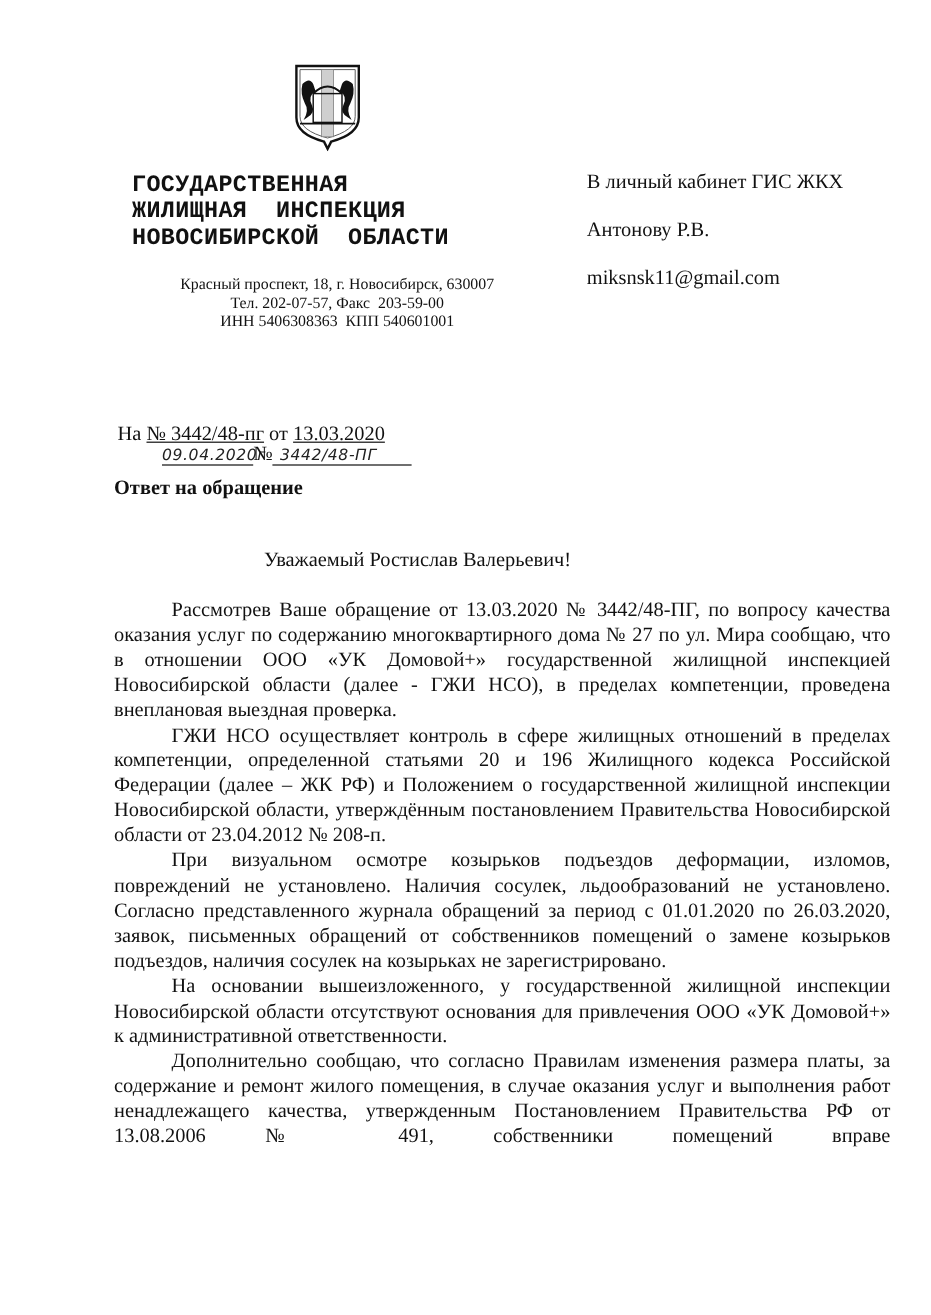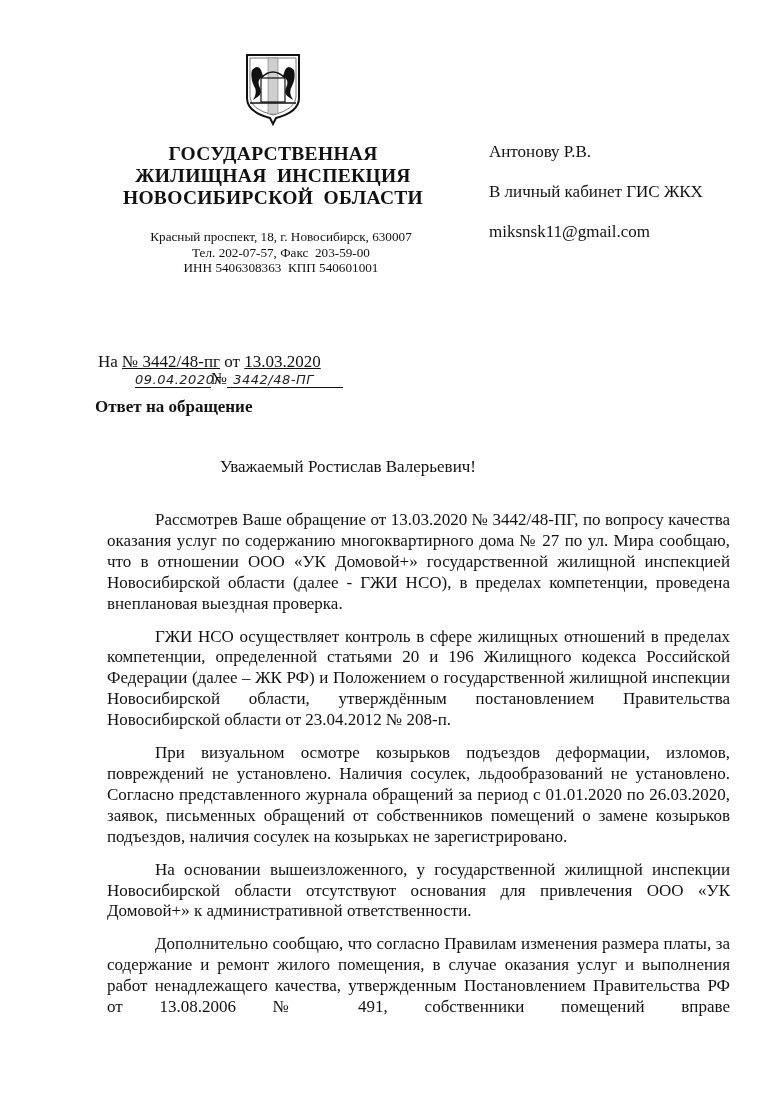--- a/index.html
+++ b/index.html
@@ -3,42 +3,42 @@
 <meta charset="utf-8">
 <style>
   html, body { margin: 0; padding: 0; }
   body {
     width: 776px; height: 1096px; background: #ffffff; position: relative; overflow: hidden;
     font-family: "Liberation Serif", "DejaVu Serif", serif; color: #111;
   }
   .abs { position: absolute; }
   .emblem { left: 244px; top: 52px; width: 58px; height: 74px; }
   .org-title {
-    left: 110px; top: 143px; width: 326px; text-align: center;
-    font-weight: bold; font-size: 19.5px; line-height: 22px; letter-spacing: 0.3px;
+    left: 110px; top: 143px; width: 326px; text-align: left;
+    font-weight: bold; font-size: 19.5px; line-height: 22px; letter-spacing: 0.3px; font-family: Liberation Mono, monospace;
   }
   .org-addr {
     left: 118px; top: 229px; width: 326px; text-align: center;
     font-size: 13.2px; line-height: 15.6px;
   }
   .org-addr .email { text-decoration: underline; }
   .recipient { left: 489px; top: 142px; font-size: 17px; line-height: 20px; }
   .recipient div { margin-bottom: 20px; white-space: nowrap; }
   .regline { left: 135px; top: 324px; font-size: 16px; white-space: nowrap; }
   .hand { font-family: "DejaVu Sans", sans-serif; font-style: italic; font-size: 13px; letter-spacing: 0.5px; color: #222; }
   .hand-date { display: inline-block; width: 76px; border-bottom: 1px solid #111; text-align: center; }
   .hand-num { display: inline-block; width: 110px; border-bottom: 1px solid #111; text-align: left; padding-left: 6px; margin-top: 48px; }
   .refline { left: 98px; top: 352px; font-size: 17px; white-space: nowrap; }
   .refline u { text-decoration: underline; }
   .subject { left: 95px; top: 397px; font-size: 17px; font-weight: bold; }
   .greeting { left: 0; width: 696px; top: 457px; text-align: center; font-size: 17px; }
   .body-text {
     left: 95px; top: 498px; width: 647px; font-size: 17px; line-height: 20.9px;
   }
-  .body-text p { margin: 12px; text-align: justify; text-indent: 48px; }
+  .body-text p { margin: 0; text-align: justify; text-indent: 48px; }
   .body-text p.last { text-align-last: justify; }
 </style>
 </head>
 <body>
 
 <div class="abs emblem">
   <svg width="58" height="74" viewBox="0 0 58 74">
     <path d="M3 3 H55 V46 Q55 60 32 66 L29 72 L26 66 Q3 60 3 46 Z" fill="#fff" stroke="#111" stroke-width="2"></path>
     <path d="M6 6 H52 V45 Q52 57 29 63 Q6 57 6 45 Z" fill="none" stroke="#555" stroke-width="0.8"></path>
     <rect x="24" y="6" width="10" height="56" fill="#cfcfcf" stroke="#777" stroke-width="0.6"></rect>
@@ -56,22 +56,22 @@
   <div style="white-space:pre">НОВОСИБИРСКОЙ  ОБЛАСТИ</div>
 </div>
 
 <div class="abs org-addr">
   <div>Красный проспект, 18, г. Новосибирск, 630007</div>
   <div style="white-space:pre">Тел. 202-07-57, Факс  203-59-00</div>
   <div style="white-space:pre">ИНН 5406308363  КПП 540601001</div>
 </div>
 
 <div class="abs recipient">
+  <div>В личный кабинет ГИС ЖКХ</div>
   <div>Антонову Р.В.</div>
-  <div>В личный кабинет ГИС ЖКХ</div>
   <div>miksnsk11@gmail.com</div>
 </div>
 
 <div class="abs regline">
   <span class="hand hand-date">09.04.2020г</span><span style="font-size:17px">№</span><span class="hand hand-num">3442/48-ПГ</span>
 </div>
 
 <div class="abs refline">
   <span>На</span>
   <u>№ 3442/48-пг</u>

